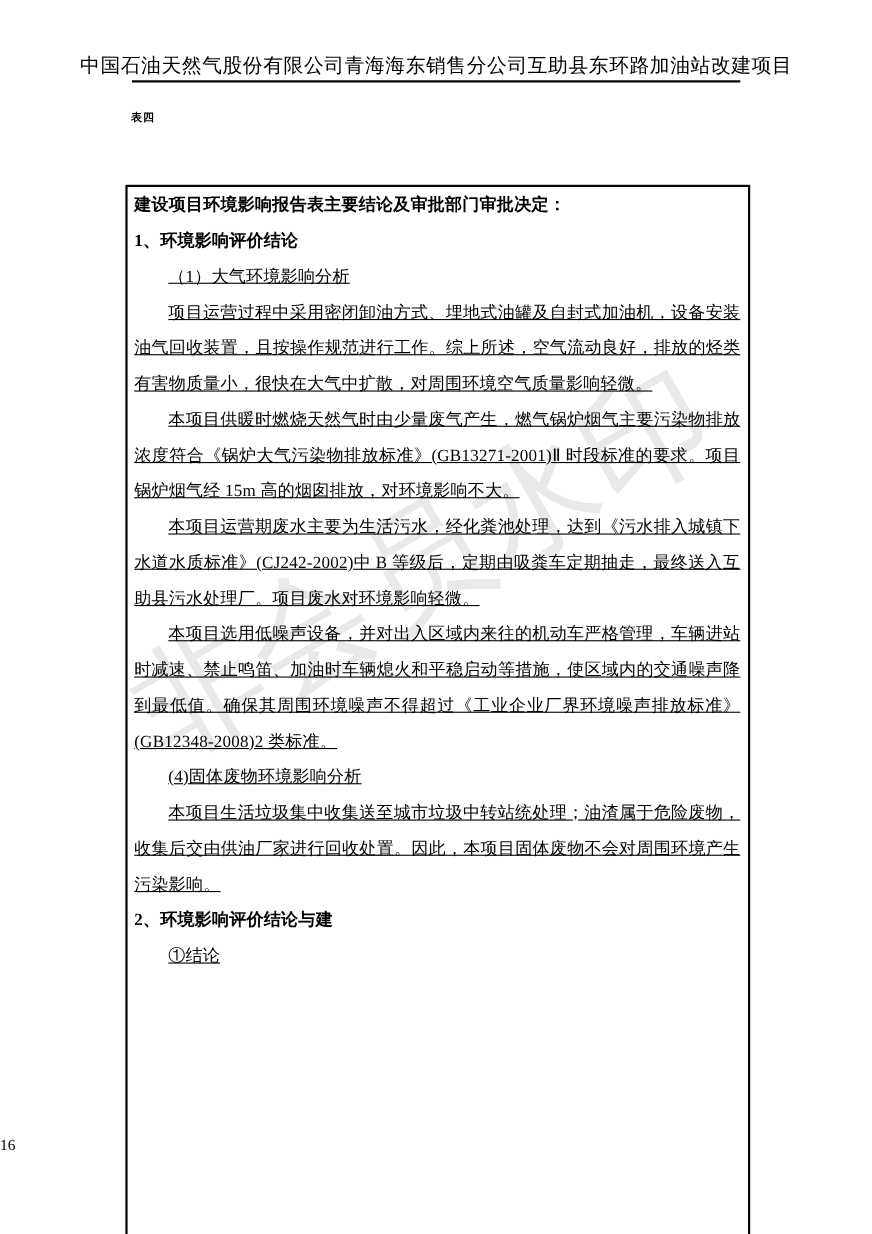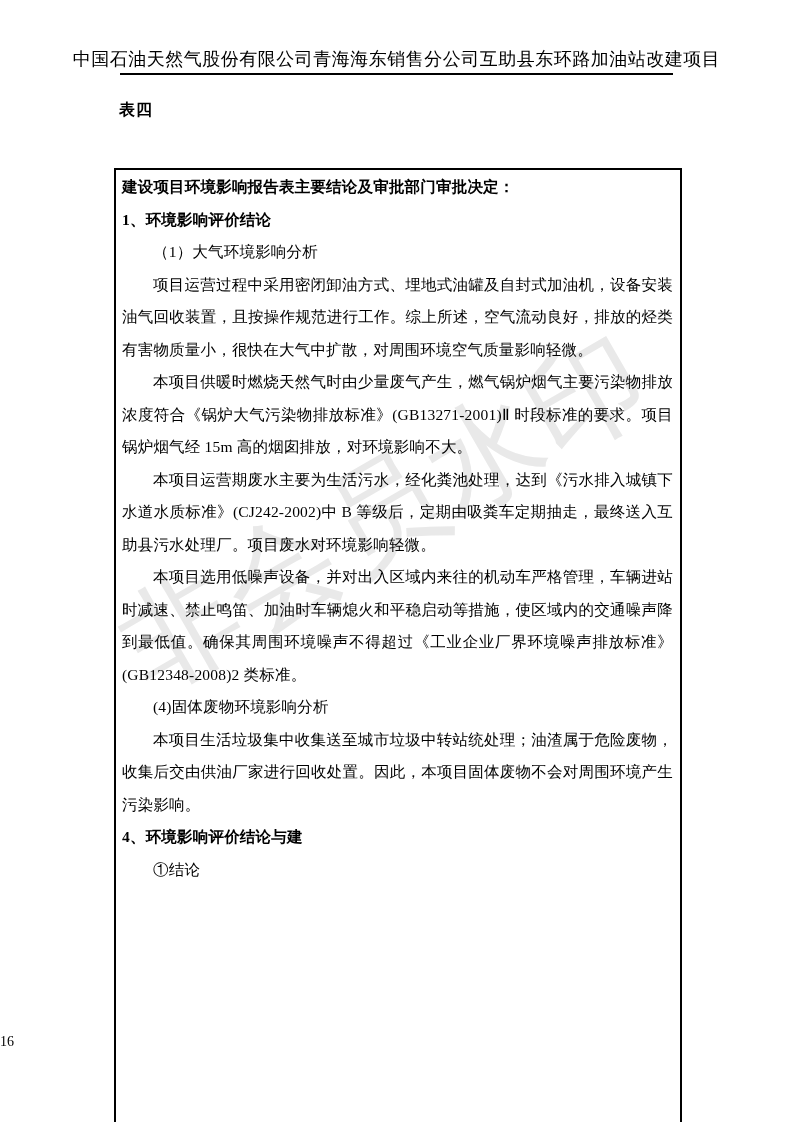--- a/index.html
+++ b/index.html
@@ -31,21 +31,21 @@
     top: 73px;
     left: 120px;
     width: 553px;
     border-top: 2px solid #000000;
     z-index: 2;
   }
   .table-label {
     position: absolute;
     top: 100px;
     left: 119px;
-    font-size: 16px;
+    font-size: 10px;
     font-weight: bold;
     letter-spacing: 1px;
     z-index: 2;
   }
   .doc-table {
     position: absolute;
     top: 128px;
     left: 114px;
     width: 568px;
     height: 1052px;
@@ -57,21 +57,21 @@
     margin-top: 40px;
   }
   .doc-table p {
     margin: 0;
     font-size: 15.5px;
     line-height: 32.5px;
     text-align: justify;
     letter-spacing: 0.2px;
   }
   .bold { font-weight: bold; }
-  .indent { text-indent: 2em; }
+  .indent { text-indent: 2em; text-decoration: underline; }
   .watermark {
     position: absolute;
     top: 448px;
     left: 60px;
     width: 650px;
     text-align: center;
     font-size: 115px;
     line-height: 130px;
     color: #e9e9e9;
     letter-spacing: 2px;
@@ -117,19 +117,19 @@
 
   <p class="indent">本项目运营期废水主要为生活污水，经化粪池处理，达到《污水排入城镇下水道水质标准》(CJ242-2002)中 B 等级后，定期由吸粪车定期抽走，最终送入互助县污水处理厂。项目废水对环境影响轻微。</p>
 
 
   <p class="indent">本项目选用低噪声设备，并对出入区域内来往的机动车严格管理，车辆进站时减速、禁止鸣笛、加油时车辆熄火和平稳启动等措施，使区域内的交通噪声降到最低值。确保其周围环境噪声不得超过《工业企业厂界环境噪声排放标准》(GB12348-2008)2 类标准。</p>
 
   <p class="indent">(4)固体废物环境影响分析</p>
 
   <p class="indent">本项目生活垃圾集中收集送至城市垃圾中转站统处理；油渣属于危险废物，收集后交由供油厂家进行回收处置。因此，本项目固体废物不会对周围环境产生污染影响。</p>
 
-  <p class="bold">4、环境影响评价结论与建</p>
+  <p class="bold">2、环境影响评价结论与建</p>
 
   <p class="indent">①结论</p>
 
 </div>
 
 <div class="page-number">16</div>
 
 </body></html>

